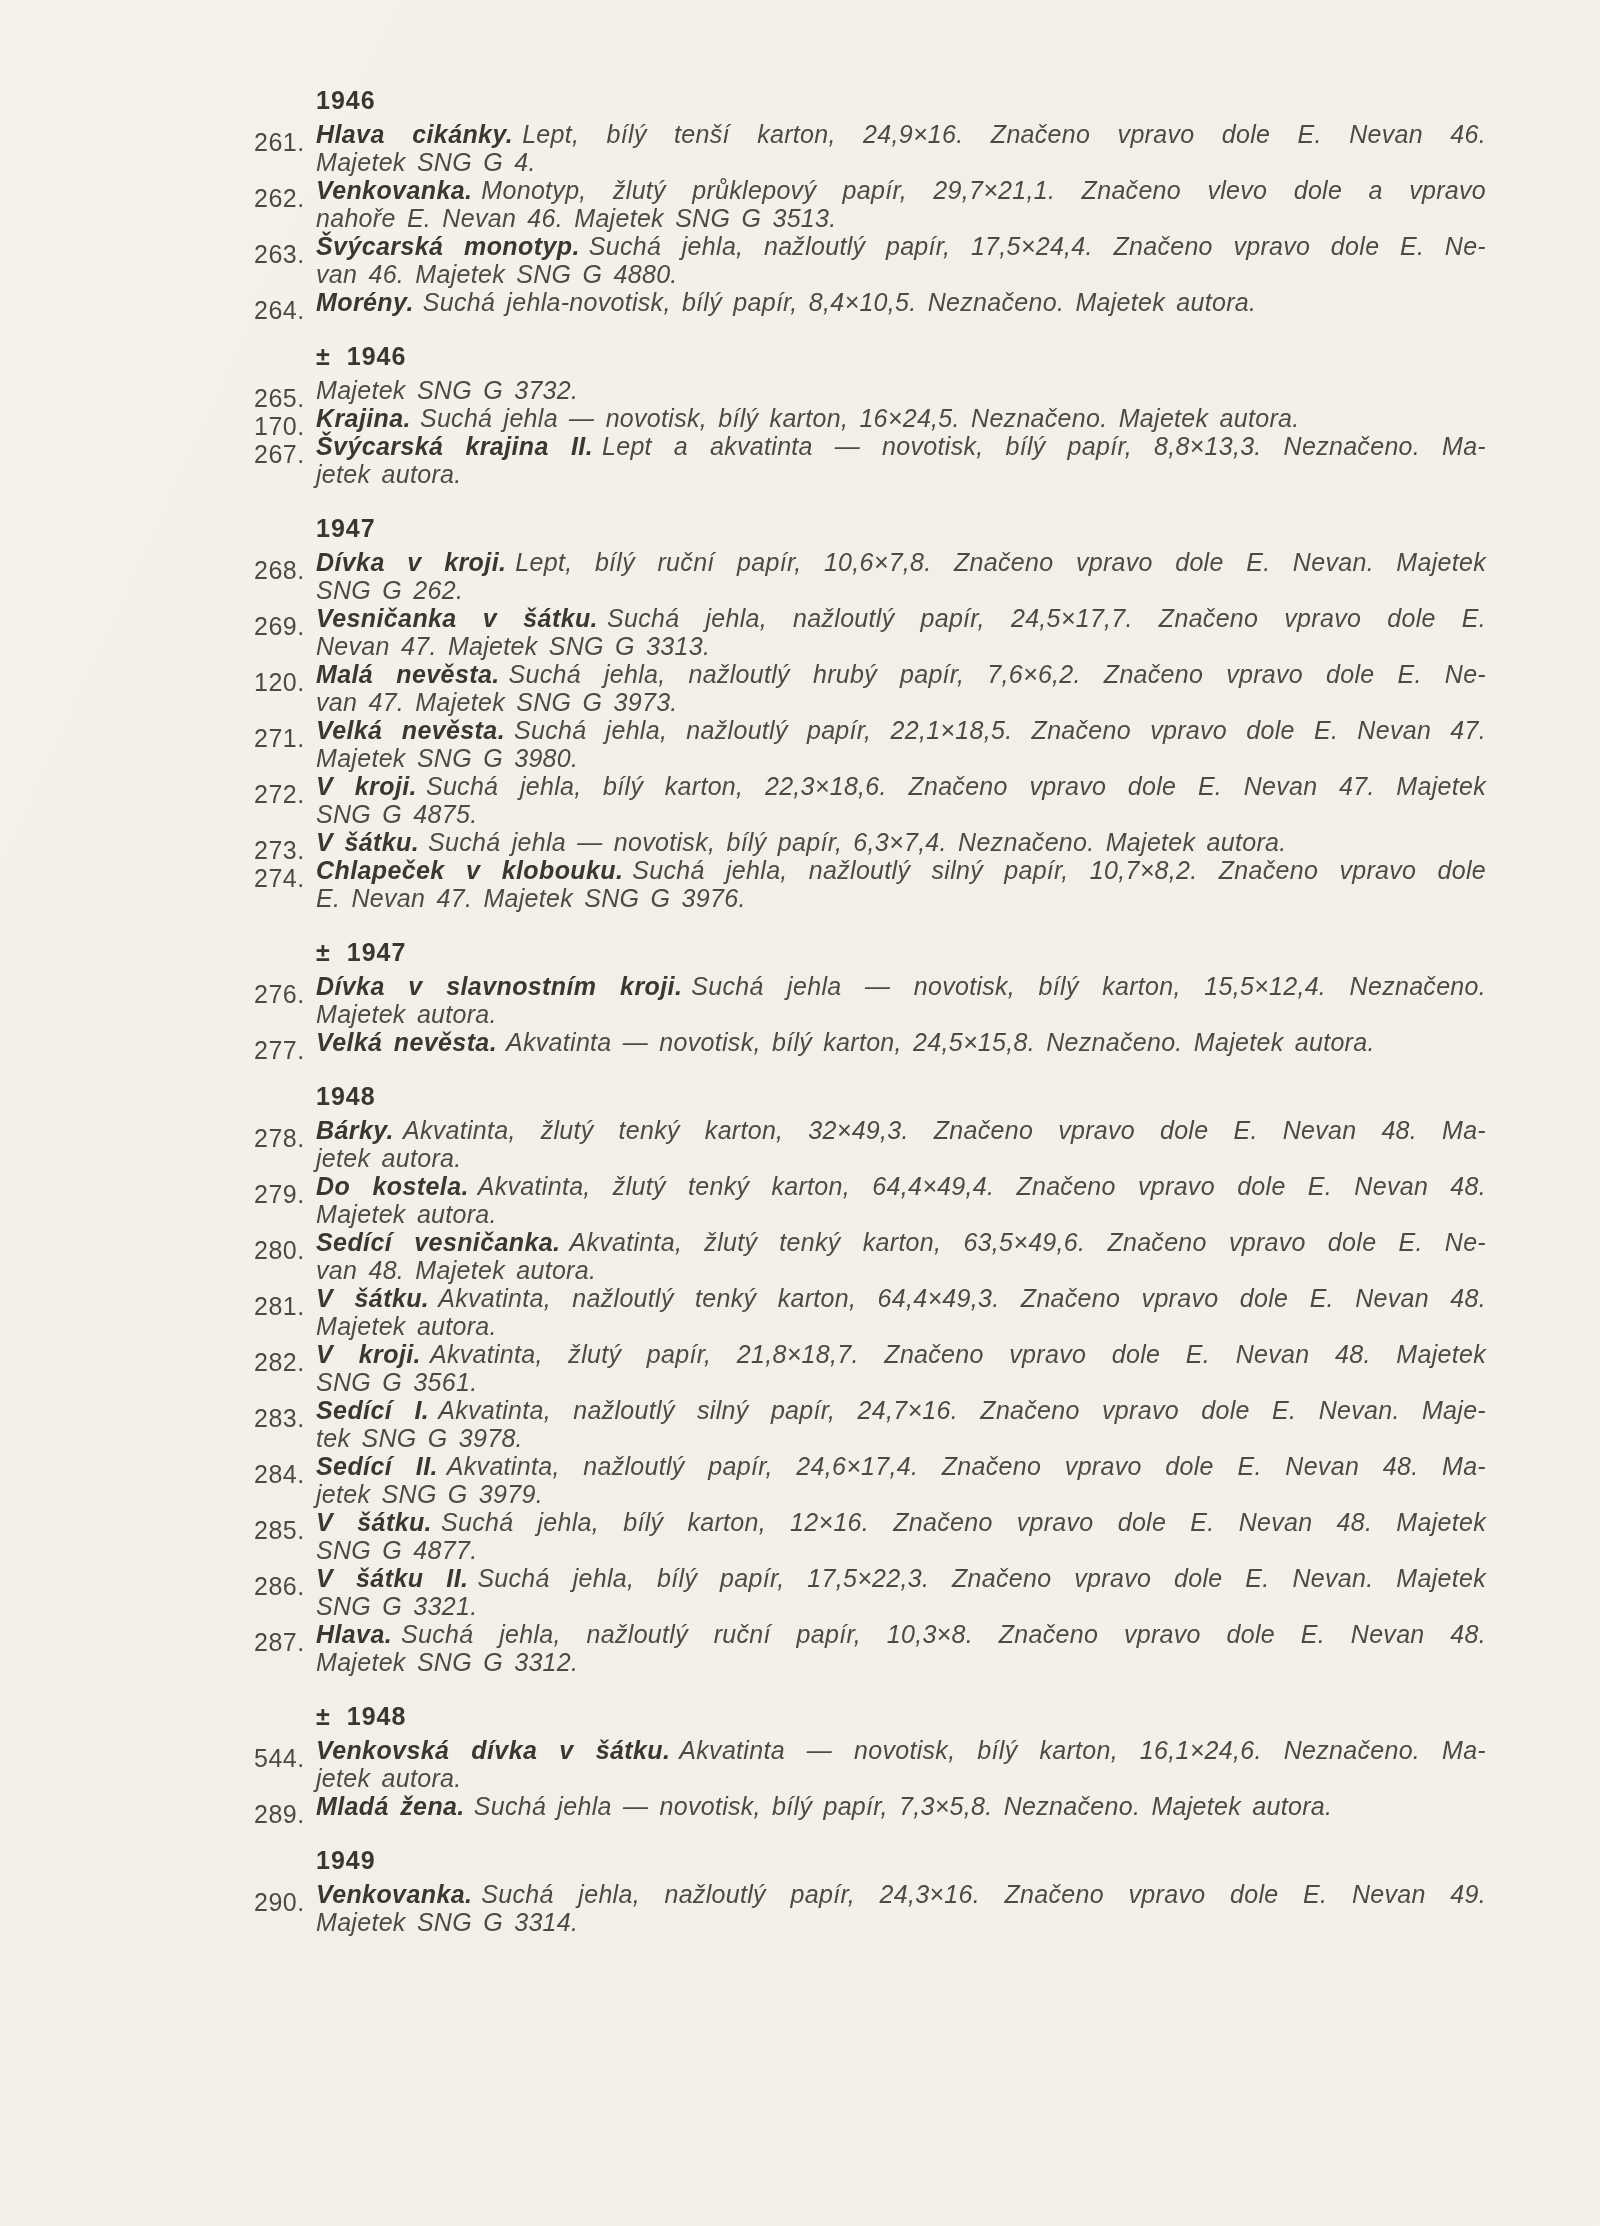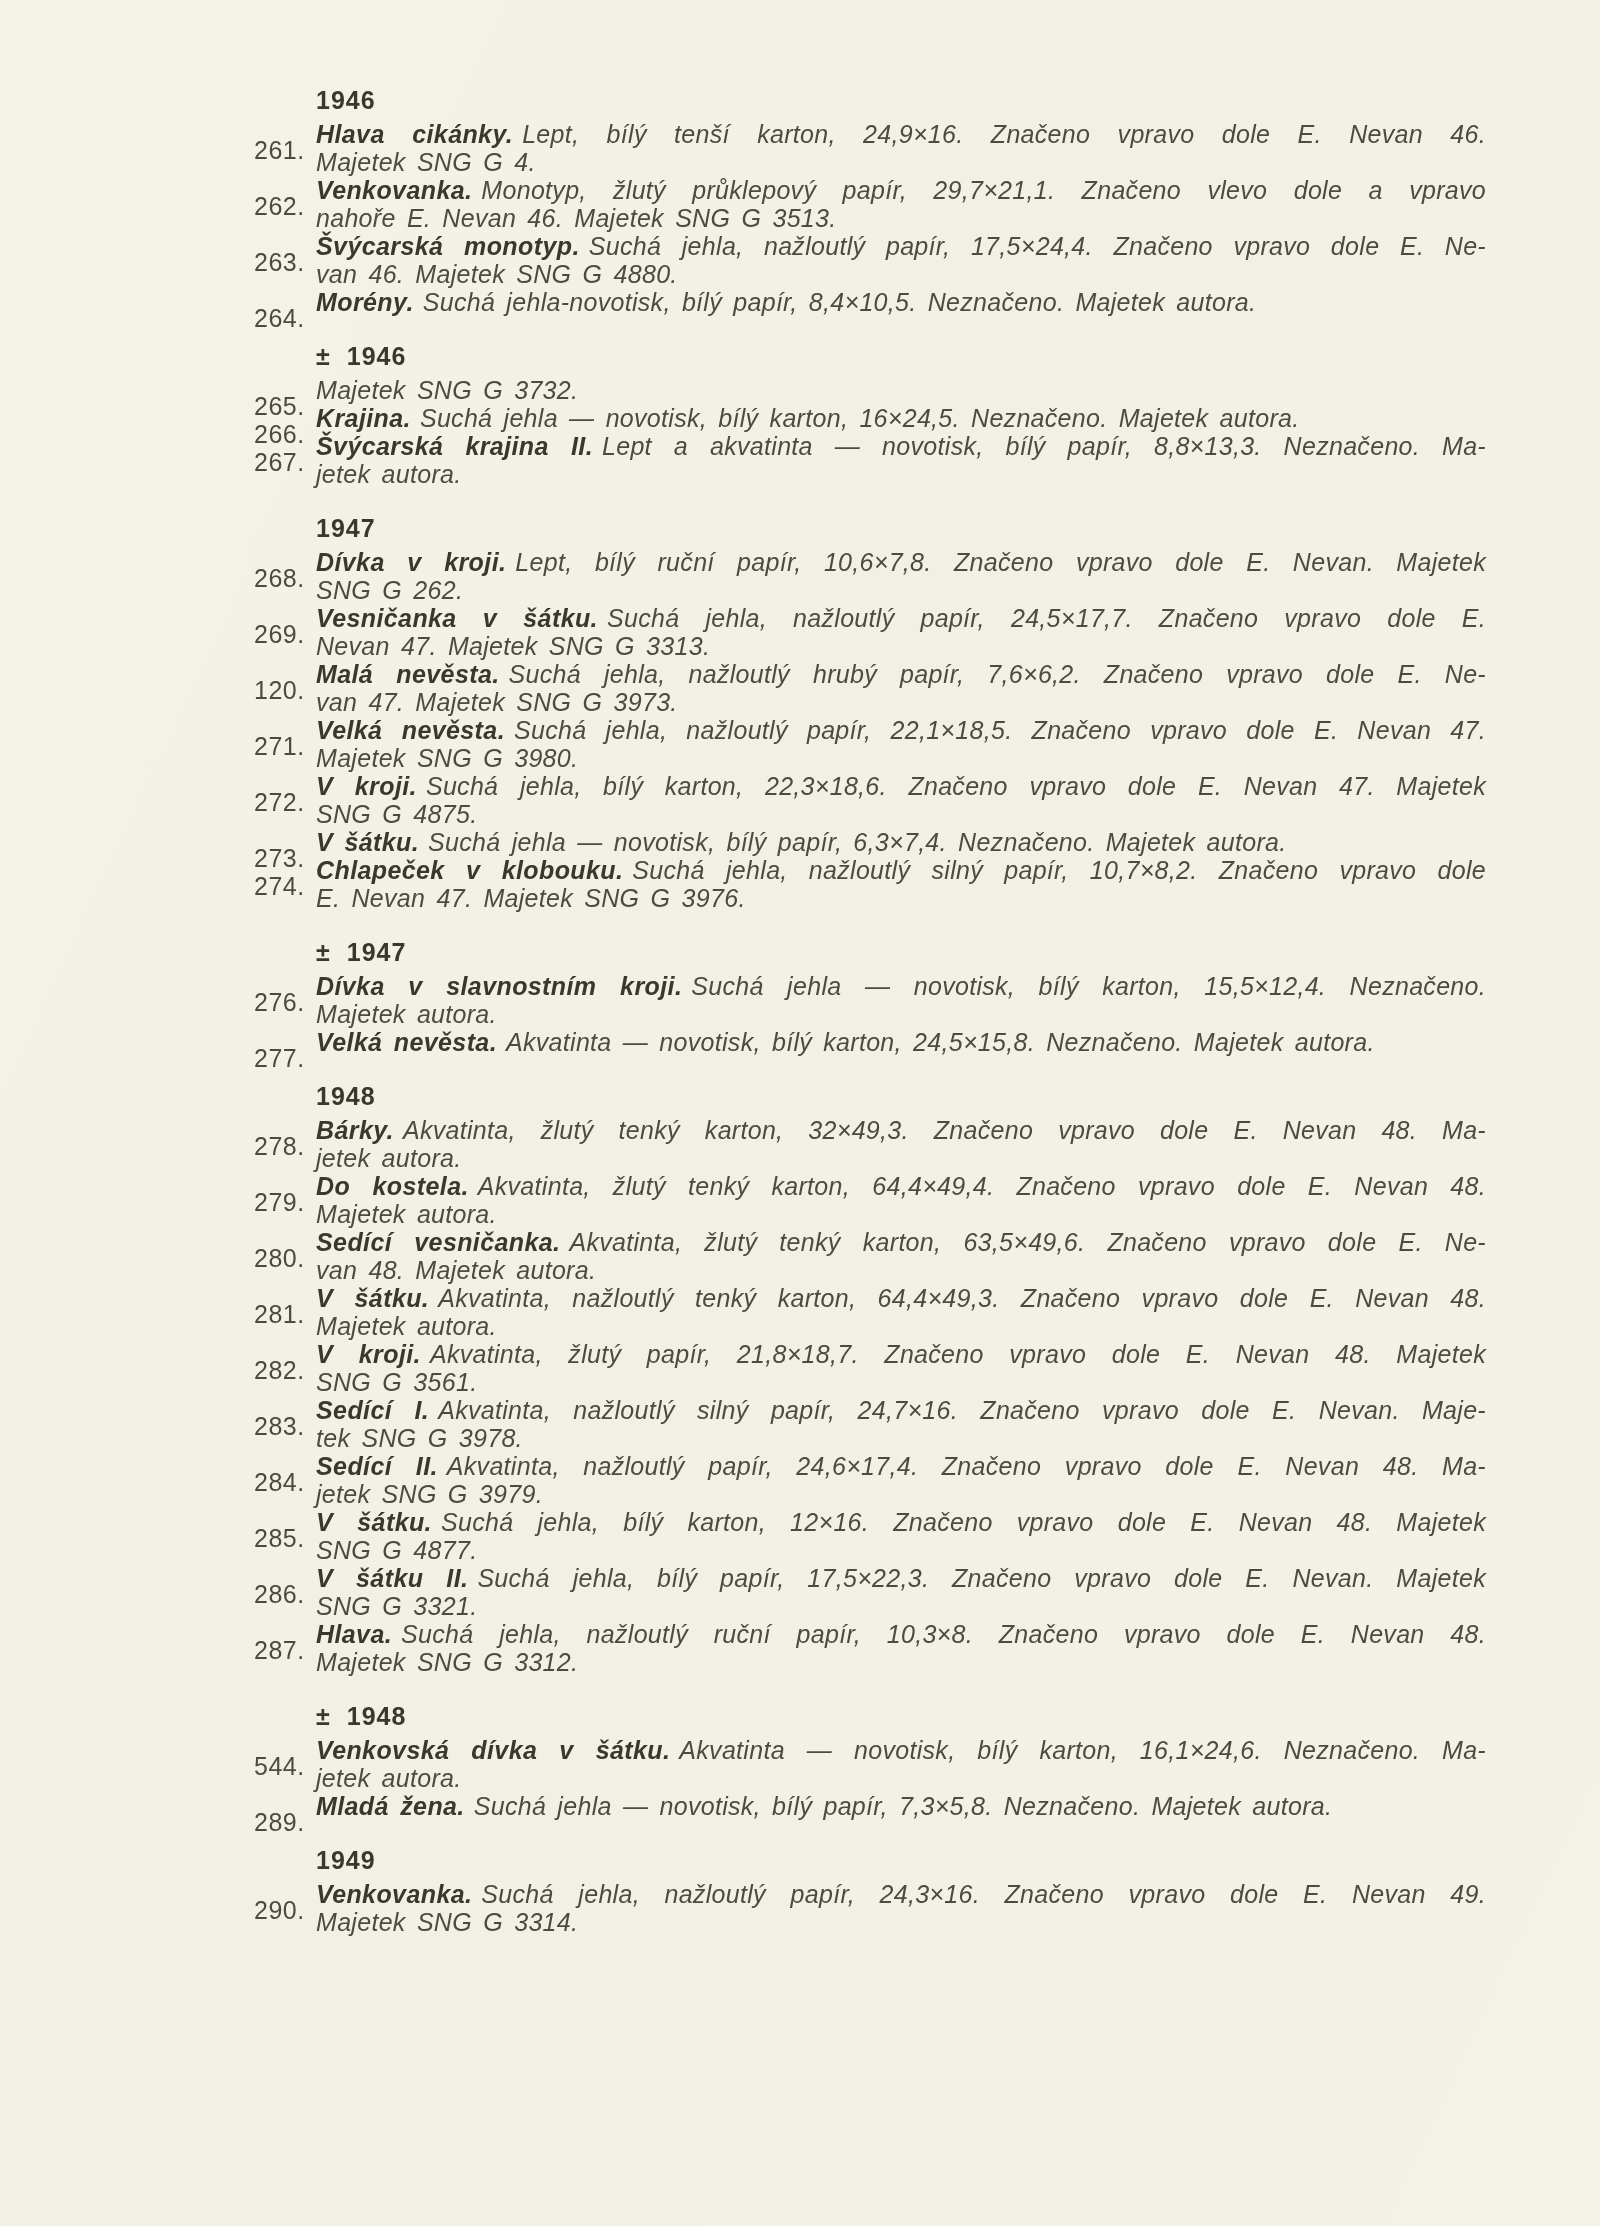--- a/index.html
+++ b/index.html
@@ -13,21 +13,21 @@
   }
   .sheet{
     position:absolute;inset:0;
     background:linear-gradient(115deg,#f4f2e9 0%,#f1efe6 45%,#f3f1e8 100%);
   }
   .content{
     position:absolute;left:230px;top:86px;width:1232px;margin-left:24px;
   }
   .entry{position:relative;padding-left:62px;margin:0}
   .num{
-    position:absolute;left:0;top:16px;
+    position:absolute;left:0;top:8px;
     font-size:25px;line-height:28px;letter-spacing:.5px;
   }
   .line{
     font-size:25px;line-height:28px;letter-spacing:.3px;word-spacing:4px;font-style:italic;
   }
   .line.j{text-align:justify;text-align-last:justify}
   .title{font-weight:bold;color:#3b372f;margin-right:9px;letter-spacing:.4px}
   .year{
     font-weight:bold;color:#3b372f;
     font-size:25px;line-height:28px;letter-spacing:1px;
@@ -60,21 +60,21 @@
     <div class="entry">
       <span class="num">264.</span>
       <div class="line"><span class="title">Morény.</span>Suchá jehla-novotisk, bílý papír, 8,4×10,5. Neznačeno. Majetek autora.</div>
     </div>
     <div class="year"><span class="pmsym">±</span><span>1946</span></div>
     <div class="entry">
       <span class="num">265.</span>
       <div class="line">Majetek SNG G 3732.</div>
     </div>
     <div class="entry">
-      <span class="num">266.</span>
+      <span class="num">170.</span>
       <div class="line"><span class="title">Krajina.</span>Suchá jehla — novotisk, bílý karton, 16×24,5. Neznačeno. Majetek autora.</div>
     </div>
     <div class="entry">
       <span class="num">267.</span>
       <div class="line j"><span class="title">Švýcarská krajina II.</span>Lept a akvatinta — novotisk, bílý papír, 8,8×13,3. Neznačeno. Ma-</div>
       <div class="line">jetek autora.</div>
     </div>
     <div class="year"><span>1947</span></div>
     <div class="entry">
       <span class="num">268.</span>

